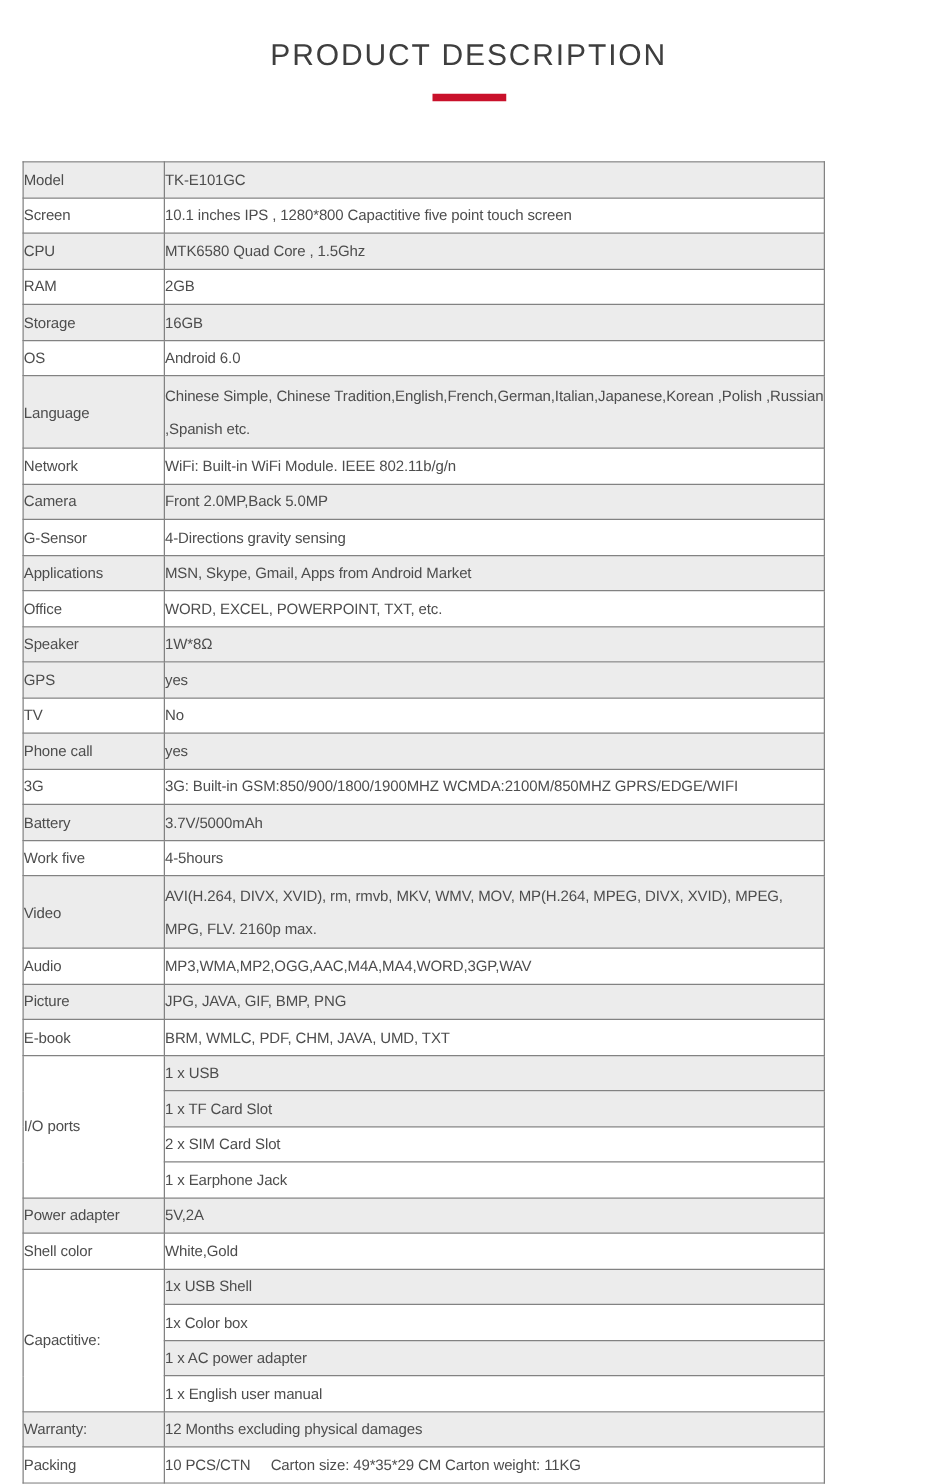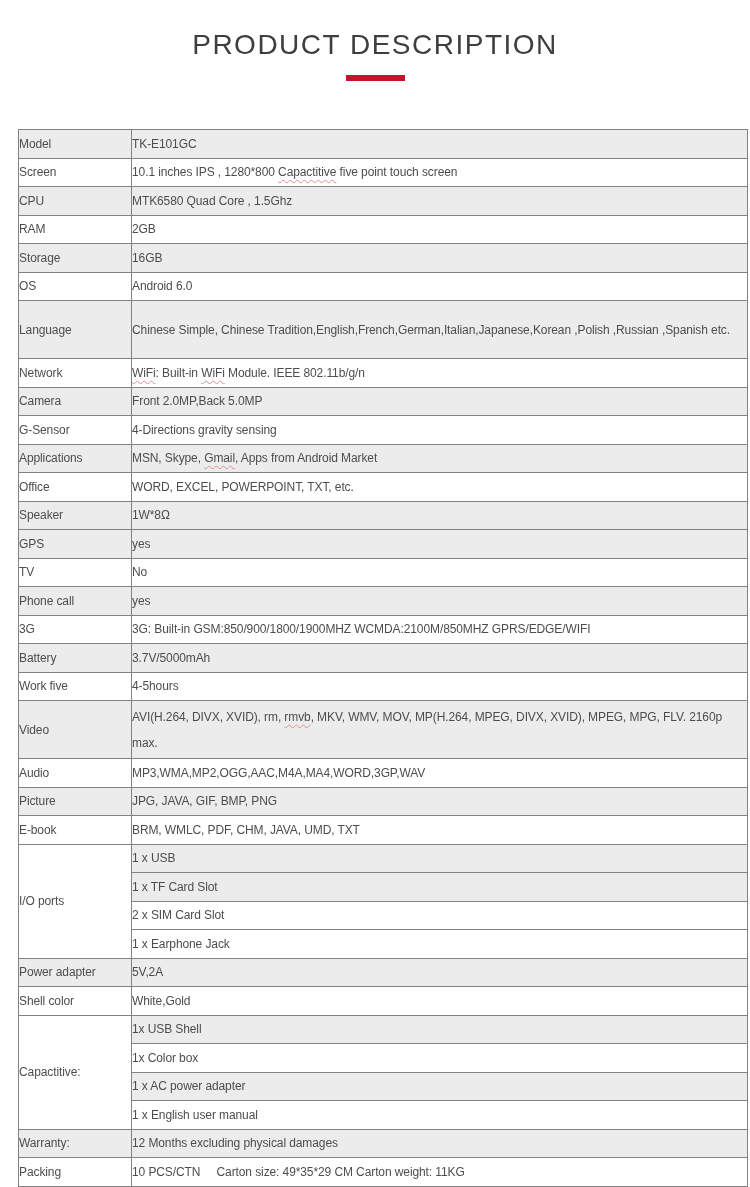--- a/index.html
+++ b/index.html
@@ -12,37 +12,37 @@
     width: 750px;
     margin: 0 auto;
     background: #ffffff;
   }
   .header {
     text-align: center;
     padding-top: 24px;
   }
   .page-title {
     margin: 0;
-    font-size: 28px;
+    font-size: 24px;
     font-weight: 300;
     letter-spacing: 1.5px;
     color: #3e3e3e;
     line-height: 42px;
   }
   .title-bar {
     width: 59px;
     height: 6px;
     margin: 9px auto 0 auto;
     background: #c9112b;
   }
   .table-wrap {
     margin: 48px 18px 0 18px;
   }
   table.spec {
-    width: 730px;
+    width: 642px;
     border-collapse: collapse;
     table-layout: fixed;
   }
   table.spec td {
     border: 1px solid #828282;
     font-size: 12px;
     color: #4d4d4d;
     letter-spacing: -0.1px;
     vertical-align: middle;
     height: 27.5px;
@@ -60,21 +60,20 @@
     line-height: 26px;
   }
   tr.tall td {
     height: 57px;
     margin-top: 36px;
   }
   .shaded {
     background: #ececec;
   }
   .sq {
-    text-decoration: underline;
     text-decoration-style: wavy;
     text-decoration-color: #dc8f8f;
     text-decoration-thickness: 1px;
     text-underline-offset: 3px;
     text-align: center;
   }
 </style>
 </head>
 <body>
 

